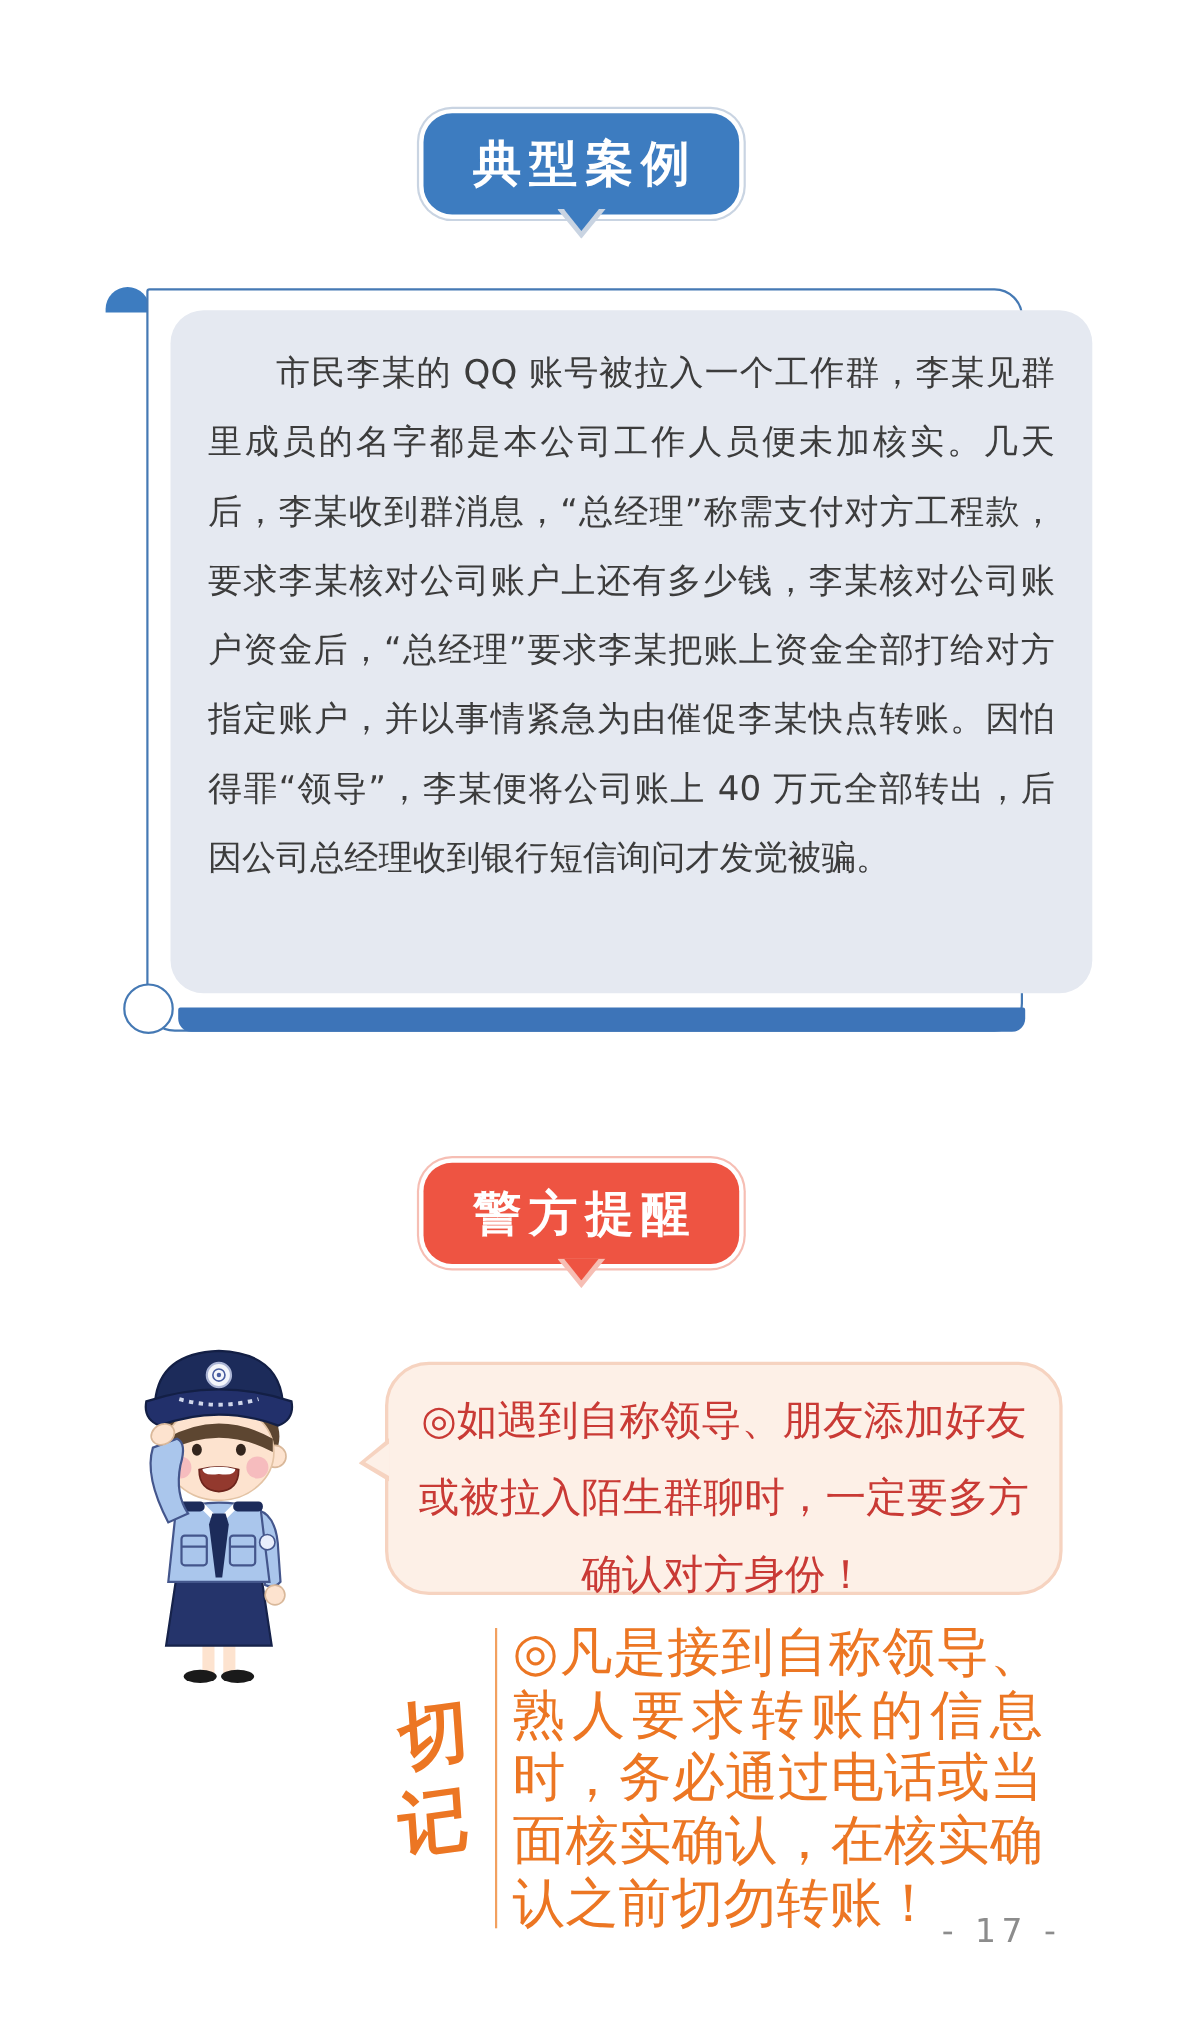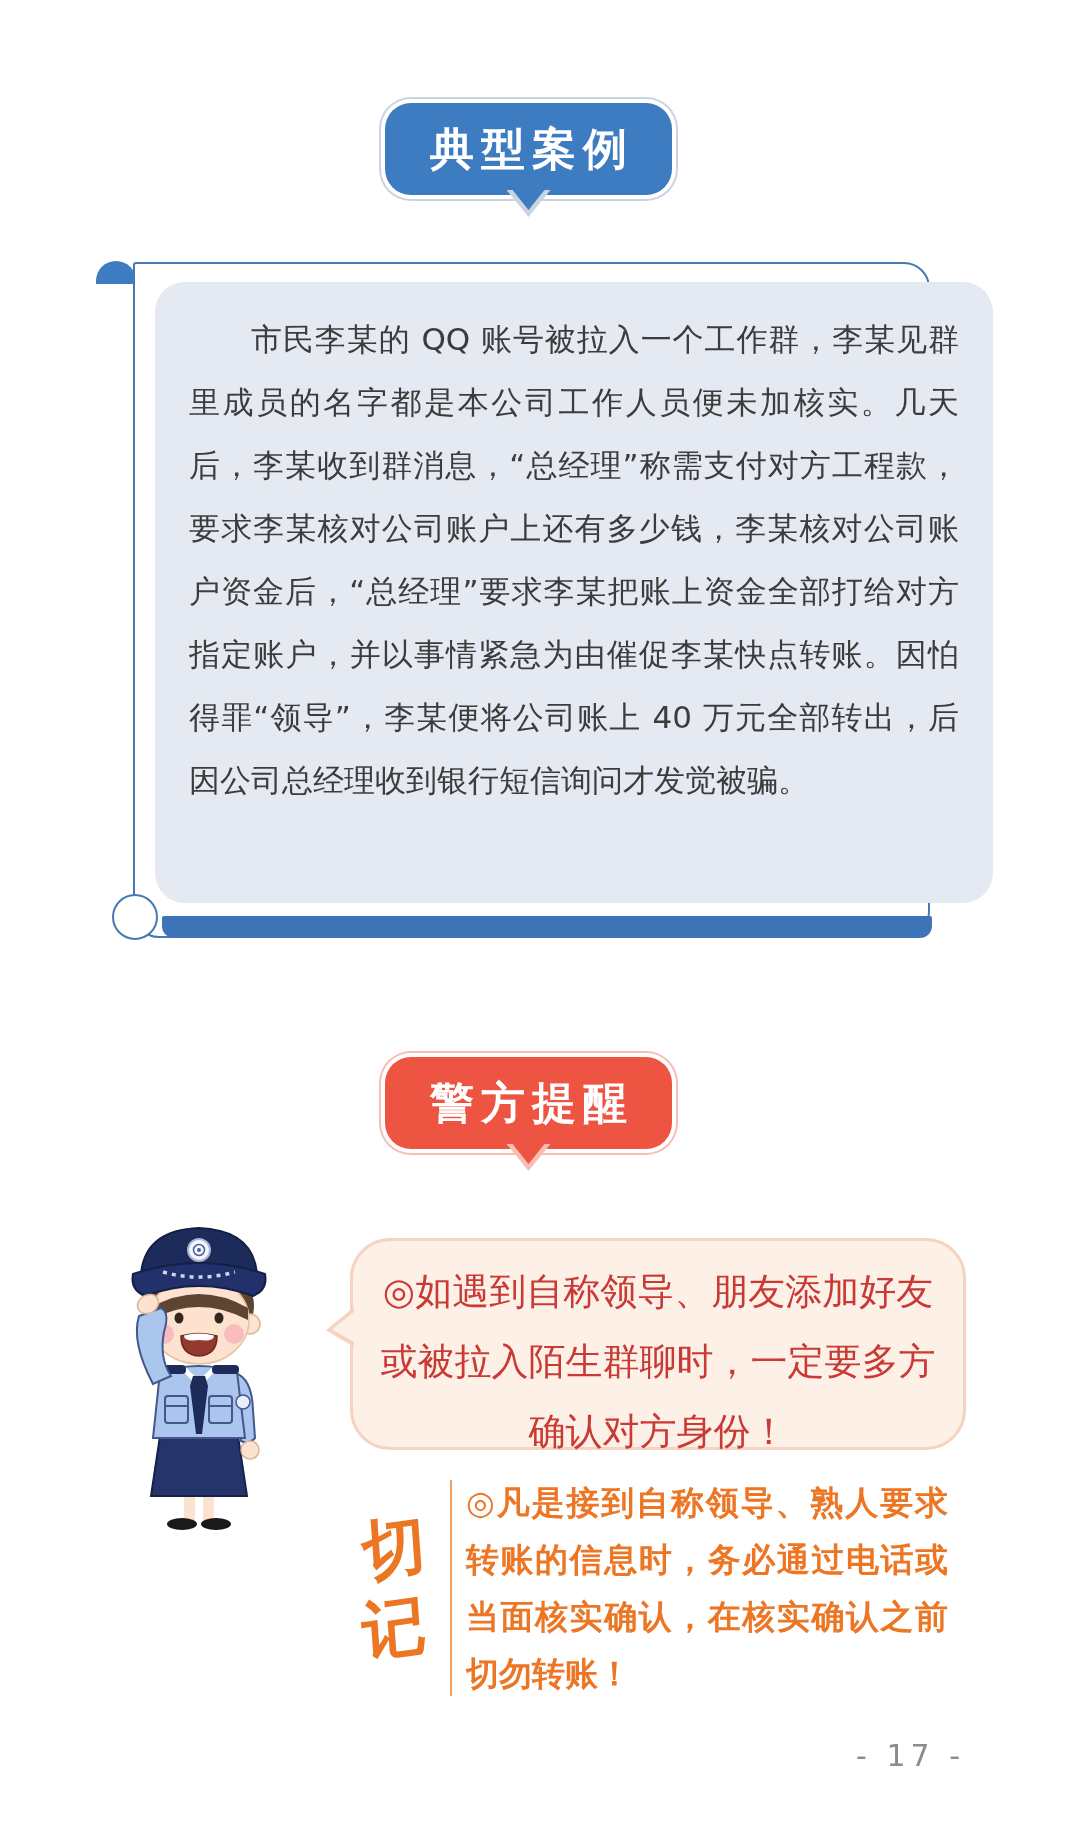--- a/index.html
+++ b/index.html
@@ -111,21 +111,21 @@
     justify-content:center;gap:16px;color:var(--remember-orange);
     font-family:"DejaVu Serif","Liberation Serif",serif;
     font-size:64px;font-weight:bold;line-height:1;
   }
   .remember-label .char{display:block;transform:rotate(-8deg) skewX(-4deg);}
   .remember-divider{
     width:2px;background:#f2a express;background:#f2a05f;margin:6px 14px 6px 10px;
   }
   .remember-text{
     margin:0;flex:1;color:var(--remember-orange);
-    font-size:33px;font-weight:bold;line-height:57px;text-align:justify;
+    font-size:48px;font-weight:normal;line-height:57px;text-align:justify;
   }
 
   
   .page-number{
     position:absolute;right:115px;top:1738px;
     color:var(--page-number-gray);font-size:30px;letter-spacing:5px;
   }
 </style>
 </head>
 <body>

